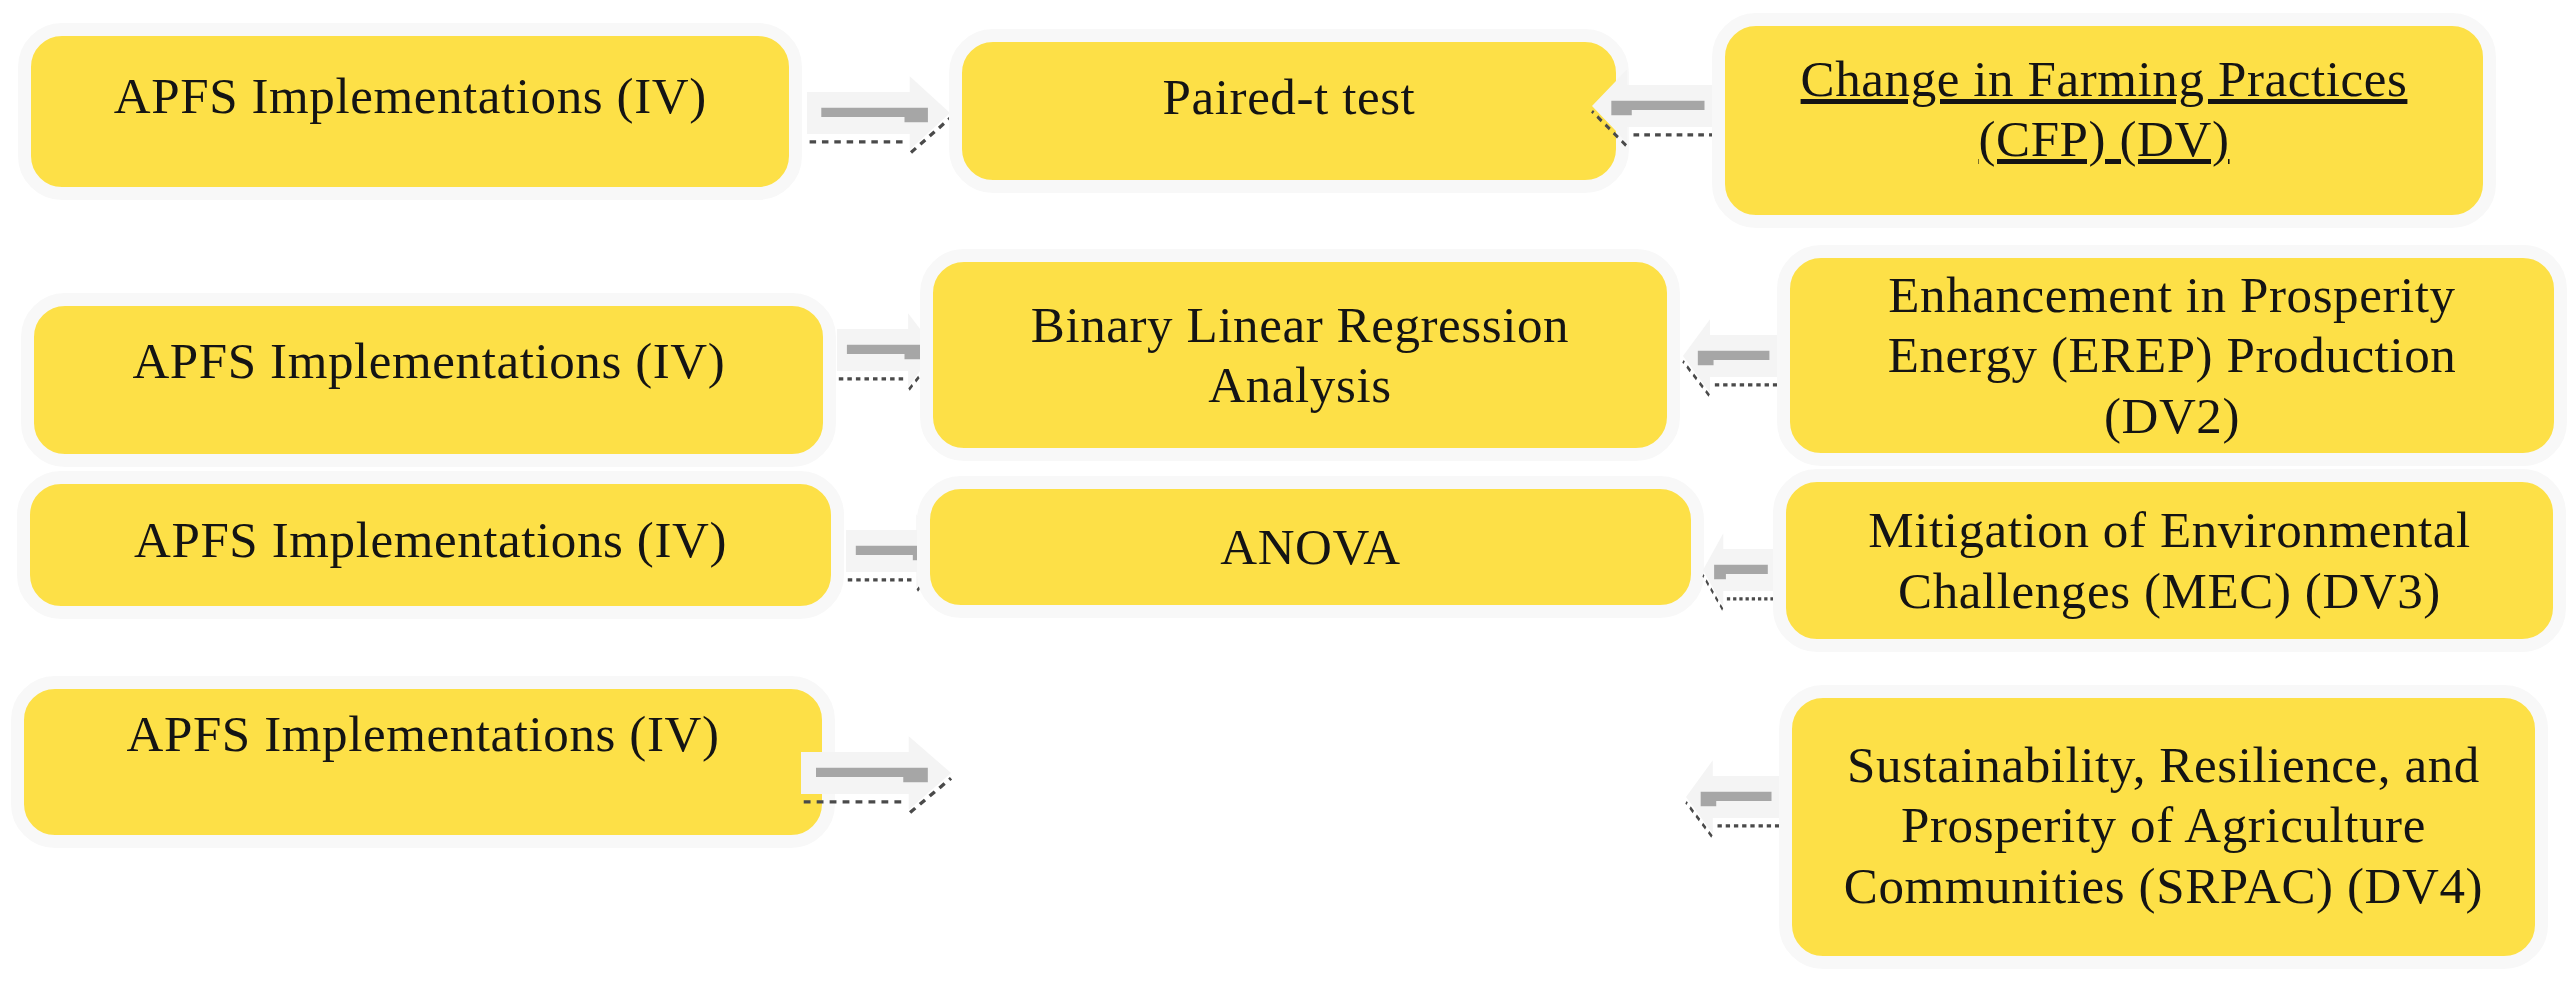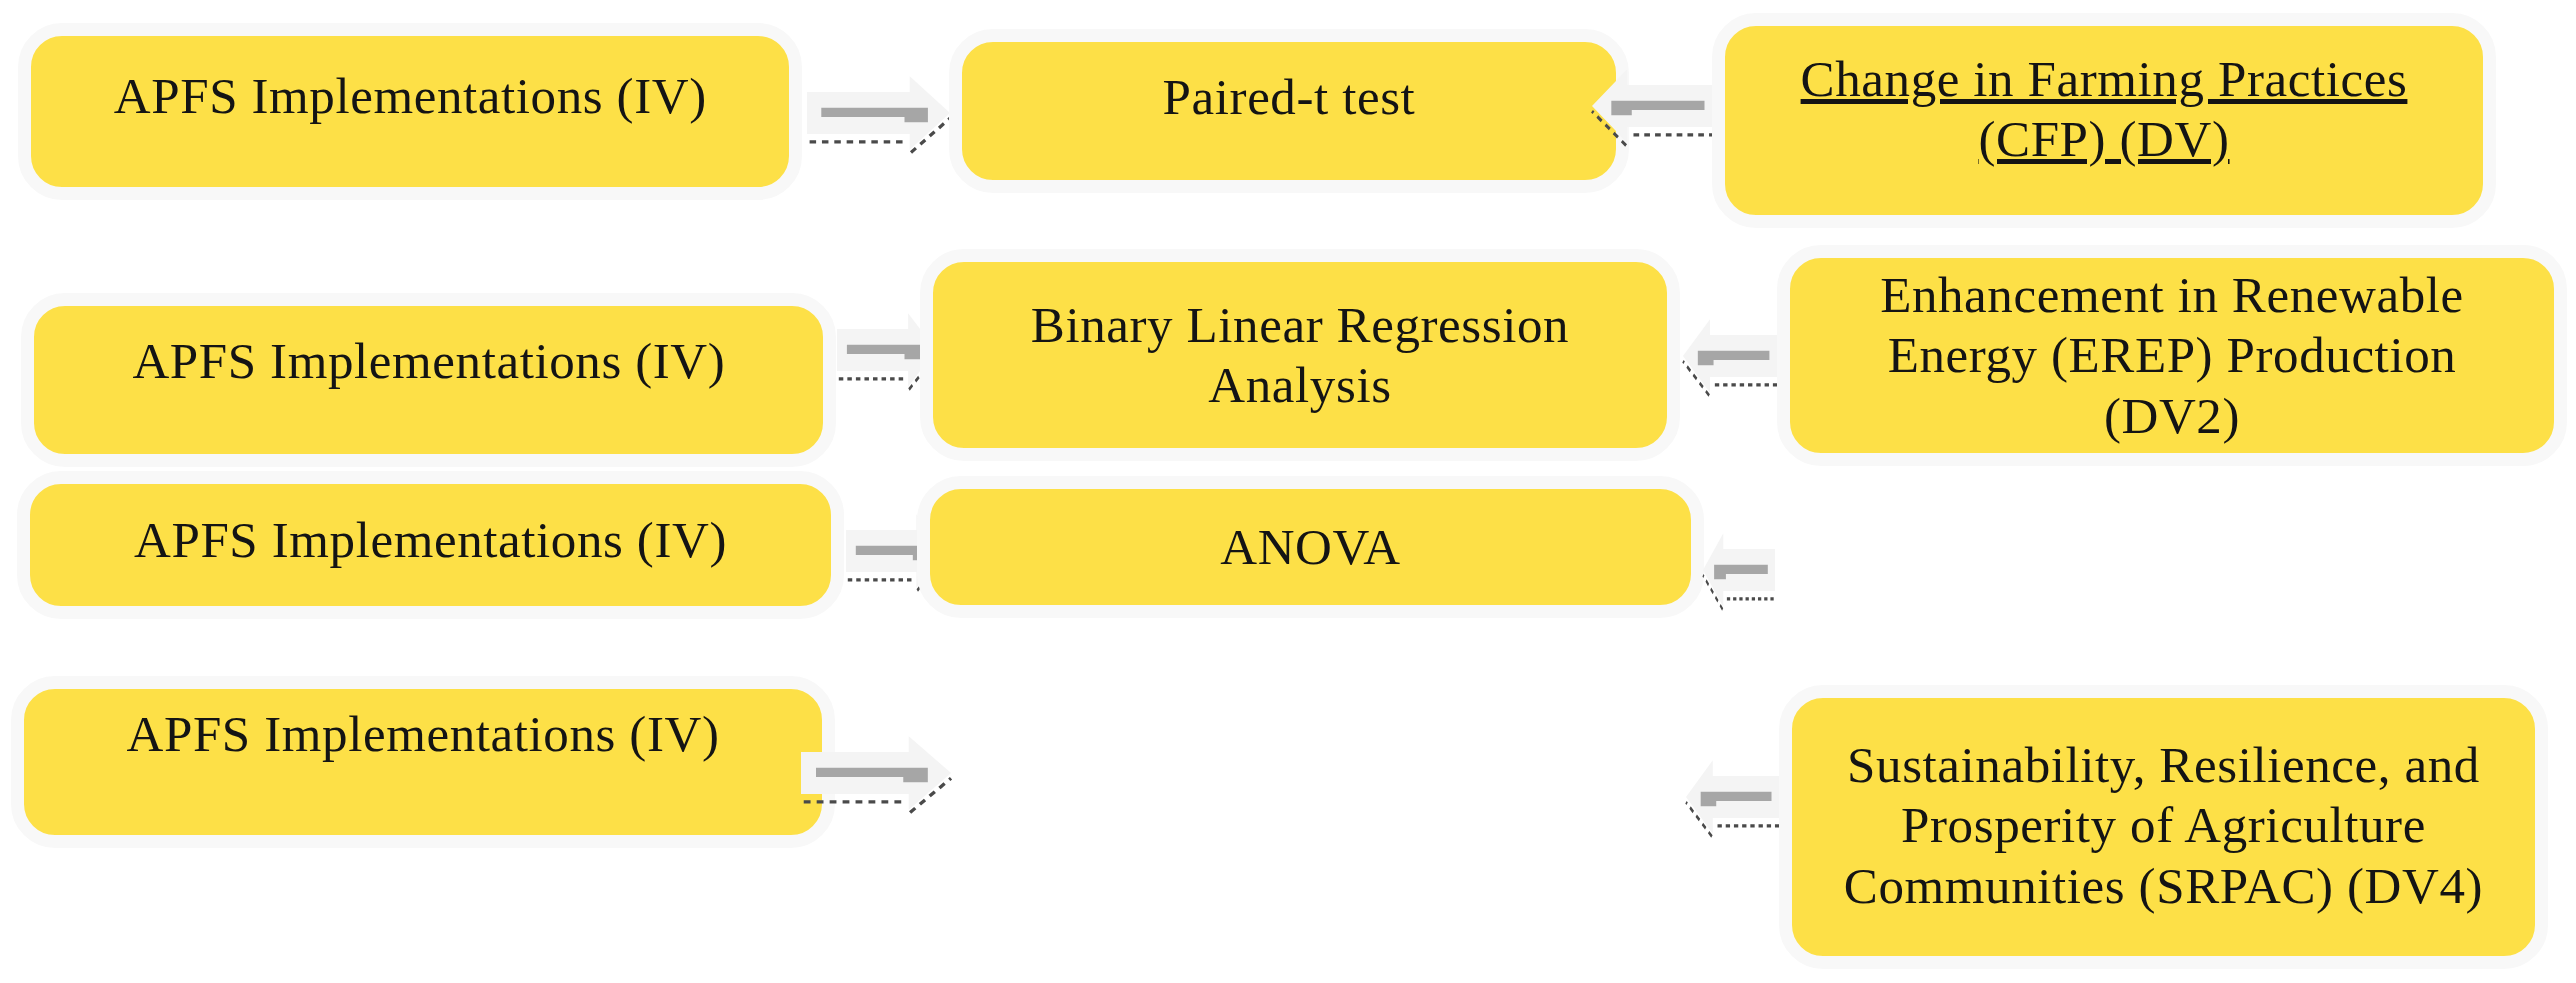--- a/index.html
+++ b/index.html
@@ -129,21 +129,21 @@
   </div>
   <div class="arrow left" id="arrow-2l">
     <svg viewBox="0 0 220 140" preserveAspectRatio="none" aria-hidden="true">
       <polygon points="0,38 158,38 158,14 220,70 158,126 158,102 0,102" fill="#f4f4f4"></polygon>
       <polygon points="22,62 186,62 186,84 150,84 150,76 22,76" fill="#a6a6a6"></polygon>
       <path d="M4,114 L150,114" stroke="#4a4a4a" stroke-width="5" stroke-dasharray="10 9" fill="none"></path>
       <path d="M160,130 L220,78" stroke="#4a4a4a" stroke-width="5" stroke-dasharray="10 9" fill="none"></path>
     </svg>
   </div>
   <div class="box" id="box-dv-2">
-    <div class="label">Enhancement in Renewable
+    <div class="label">Enhancement in Prosperity
 Energy (EREP) Production
 (DV2)</div>
   </div>
 
   <div class="box" id="box-iv-3">
     <div class="label">APFS Implementations (IV)</div>
   </div>
   <div class="arrow right" id="arrow-3r">
     <svg viewBox="0 0 220 140" preserveAspectRatio="none" aria-hidden="true">
       <polygon points="0,38 158,38 158,14 220,70 158,126 158,102 0,102" fill="#f4f4f4"></polygon>
@@ -155,20 +155,24 @@
   <div class="box" id="box-test-3">
     <div class="label">ANOVA</div>
   </div>
   <div class="arrow left" id="arrow-3l">
     <svg viewBox="0 0 220 140" preserveAspectRatio="none" aria-hidden="true">
       <polygon points="0,38 158,38 158,14 220,70 158,126 158,102 0,102" fill="#f4f4f4"></polygon>
       <polygon points="22,62 186,62 186,84 150,84 150,76 22,76" fill="#a6a6a6"></polygon>
       <path d="M4,114 L150,114" stroke="#4a4a4a" stroke-width="5" stroke-dasharray="10 9" fill="none"></path>
       <path d="M160,130 L220,78" stroke="#4a4a4a" stroke-width="5" stroke-dasharray="10 9" fill="none"></path>
     </svg>
+  </div>
+  <div class="box" id="box-dv-3">
+    <div class="label">Mitigation of Environmental
+Challenges (MEC) (DV3)</div>
   </div>
 
   <div class="box" id="box-iv-4">
     <div class="label">APFS Implementations (IV)</div>
   </div>
   <div class="arrow right" id="arrow-4r">
     <svg viewBox="0 0 220 140" preserveAspectRatio="none" aria-hidden="true">
       <polygon points="0,38 158,38 158,14 220,70 158,126 158,102 0,102" fill="#f4f4f4"></polygon>
       <polygon points="22,62 186,62 186,84 150,84 150,76 22,76" fill="#a6a6a6"></polygon>
       <path d="M4,114 L150,114" stroke="#4a4a4a" stroke-width="5" stroke-dasharray="10 9" fill="none"></path>

